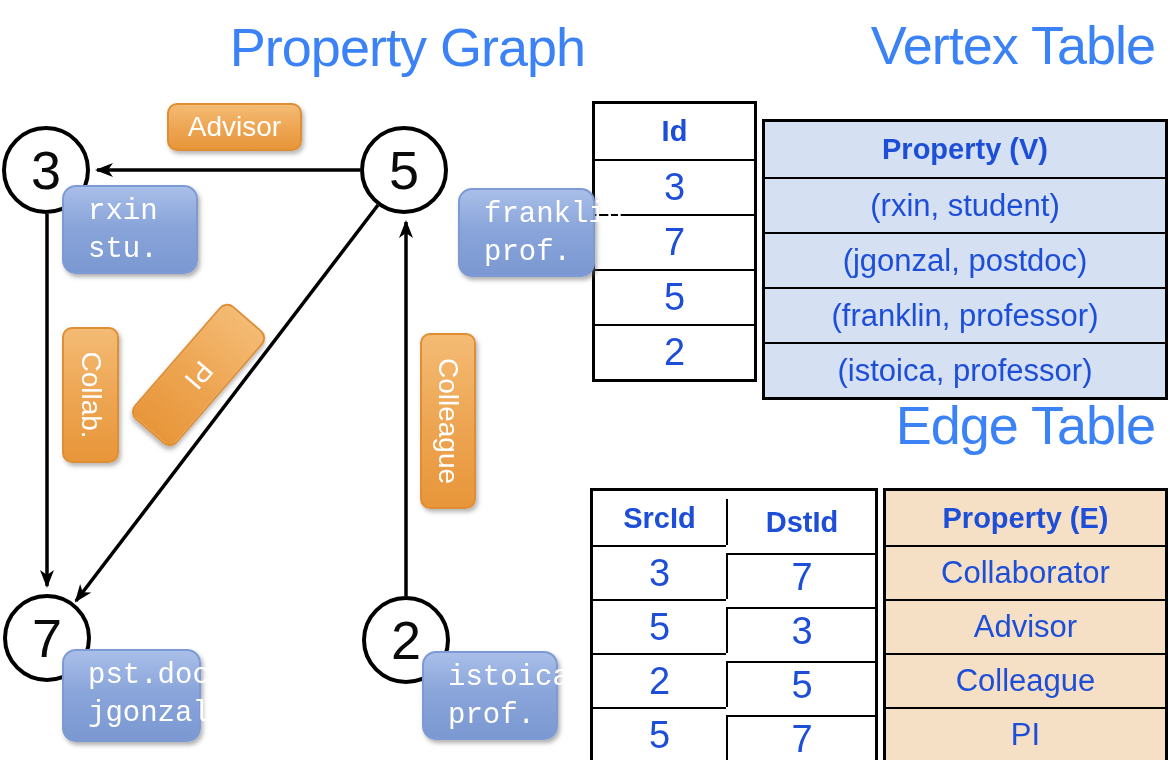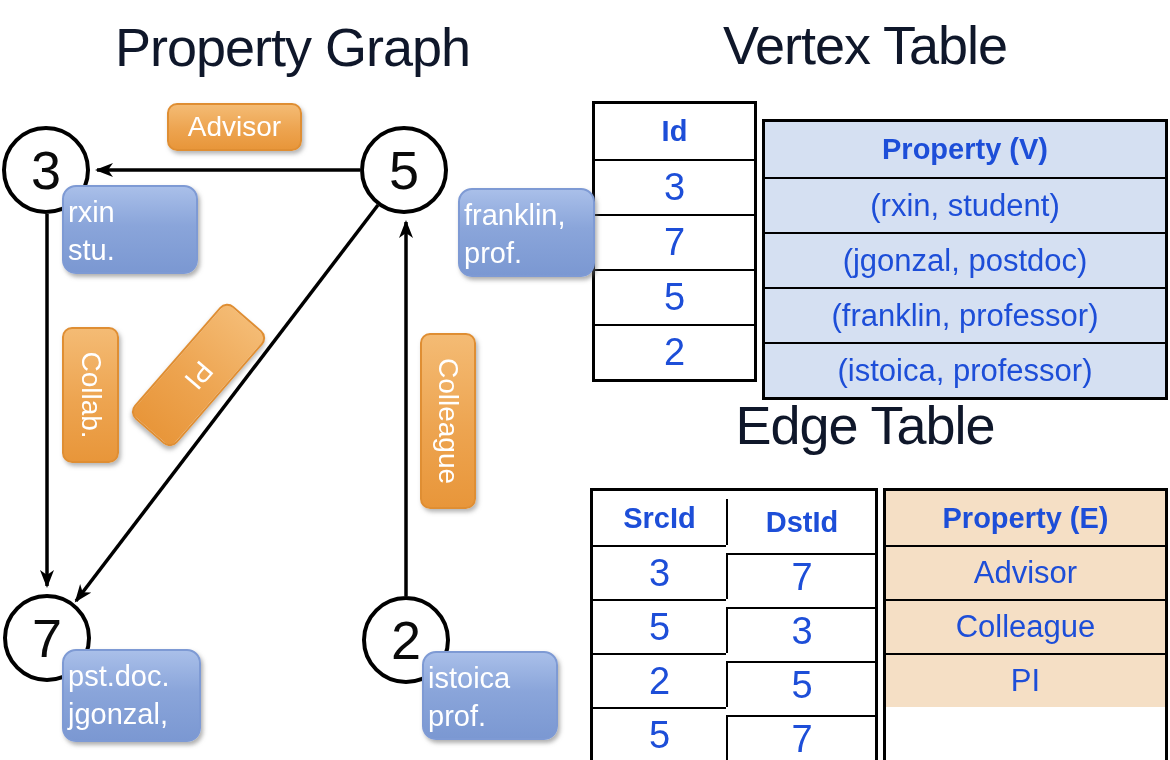--- a/index.html
+++ b/index.html
@@ -6,24 +6,24 @@
   html, body { background: #ffffff; }
   body { font-family: "Liberation Sans", sans-serif; }
   .canvas {
     position: relative;
     width: 1170px; height: 760px;
     background: #ffffff;
     overflow: hidden;
   }
   .title {
     position: absolute;
-    text-align: center;
+    text-align: right;
     font-size: 54px;
     letter-spacing: -1px;
-    color: #0f172a;
+    color: #3b82f6;
     white-space: nowrap;
   }
   #graph-title   { left: 0px;   top: 16px;  width: 585px; }
   #vertex-title  { left: 575px; top: 14px;  width: 580px; }
   #edge-title    { left: 575px; top: 394px; width: 580px; }
 
   
   #graph-svg { position: absolute; left: 0; top: 0; z-index: 1; }
 
   .node {
@@ -43,22 +43,23 @@
 
   .propbox {
     position: absolute;
     background: linear-gradient(180deg, #a9bfe9 0%, #8aa5da 45%, #7b98d2 100%);
     border: 2px solid #7e9ad4;
     border-radius: 14px;
     box-shadow: 2px 3px 4px rgba(110,110,110,0.55);
     color: #ffffff;
     font-size: 29px;
     line-height: 38px;
-    padding: 6px 0 0 4px;
+    padding: 6px 0 0 24px;
     z-index: 3;
+    font-family: Liberation Mono, monospace;
   }
   #prop-3 { left: 62px;  top: 185px; width: 136px; height: 89px; }
   #prop-5 { left: 421px; top: 188px; width: 137px; height: 89px; margin-left: 37px; }
   #prop-7 { left: 62px;  top: 649px; width: 139px; height: 93px; }
   #prop-2 { left: 422px; top: 651px; width: 136px; height: 89px; }
 
   .elabel {
     position: absolute;
     background: linear-gradient(180deg, #f4bb74 0%, #eda450 55%, #e8963a 100%);
     border: 2px solid #df8e33;
@@ -191,18 +192,19 @@
     <div class="cell">5</div>
     <div class="cell vdiv">3</div>
     <div class="cell">2</div>
     <div class="cell vdiv">5</div>
     <div class="cell">5</div>
     <div class="cell vdiv">7</div>
   </div>
 
   <div class="subtable" id="et-prop">
     <div class="cell hdr efill first-row">Property (E)</div>
+    <div class="cell proptext efill">Collaborator</div>
     <div class="cell proptext efill">Advisor</div>
     <div class="cell proptext efill">Colleague</div>
     <div class="cell proptext efill">PI</div>
   </div>
 
 </div>
 
 </body></html>

